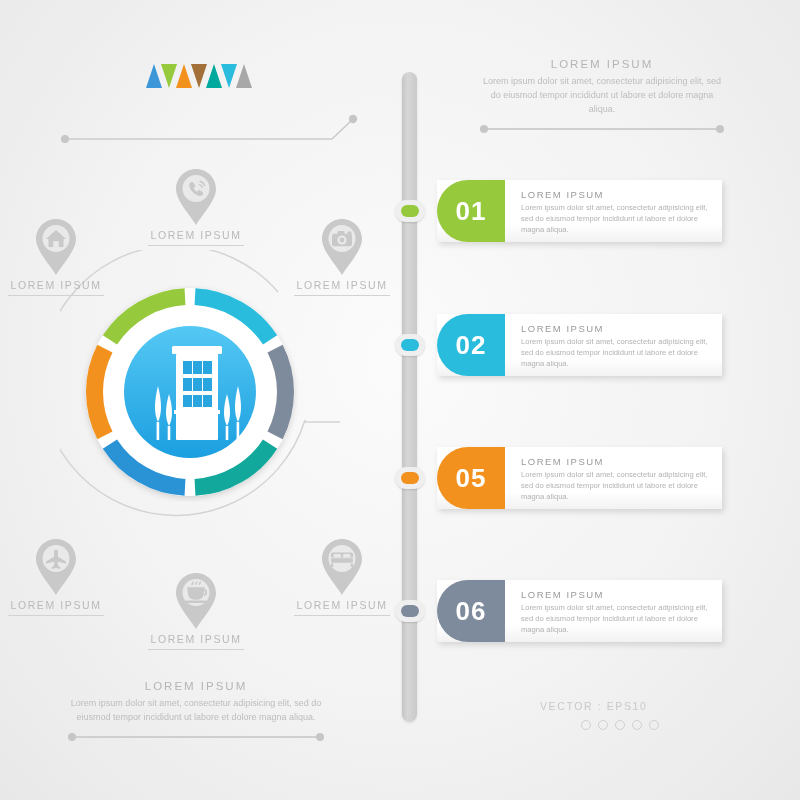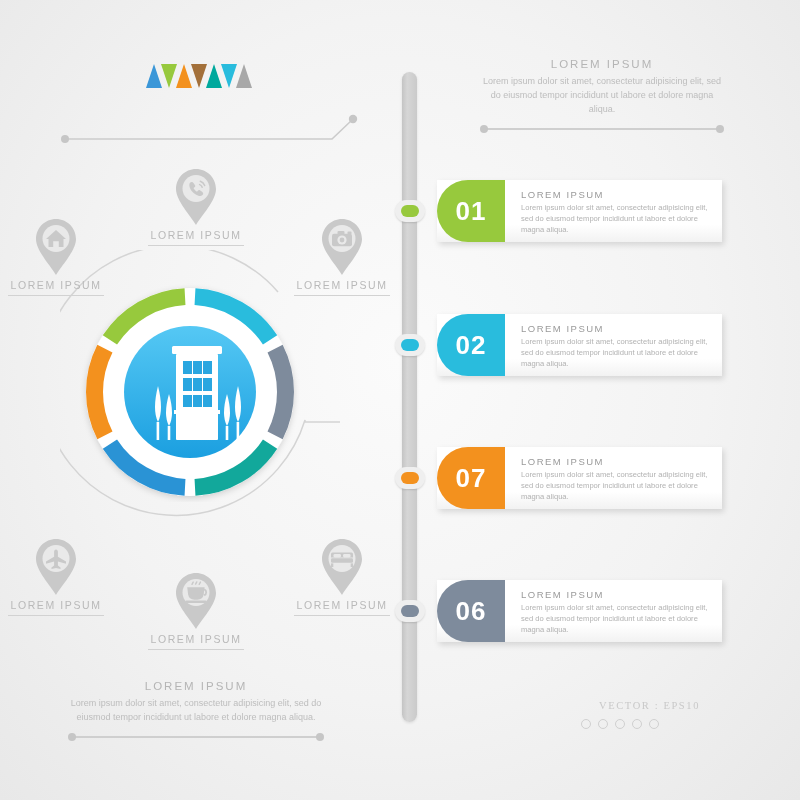--- a/index.html
+++ b/index.html
@@ -69,21 +69,21 @@
 
   
   .txtblock .t-title{font-size:11.5px;letter-spacing:2px;color:#b5b5b5;text-align:center;}
   .txtblock .t-body{font-size:9px;line-height:1.55;color:#bdbdbd;text-align:center;margin-top:5px;}
   .rule-dots{position:relative;height:8px;margin-top:8px;}
   .rule-dots .ln{position:absolute;left:6px;right:6px;top:3px;height:2px;background:#cfcfcf;border-radius:1px;}
   .rule-dots .d{position:absolute;top:0;width:8px;height:8px;border-radius:50%;background:#c6c6c6;}
   .rule-dots .d.l{left:0;} .rule-dots .d.r{right:0;}
 
   
-  #footer-note{left:540px;top:700px;width:160px;text-align:right;font-family:Liberation Serif, serif;}
+  #footer-note{left:540px;top:700px;width:160px;text-align:left;}
   #footer-label{font-size:10.5px;letter-spacing:1.6px;color:#c9c9c9;}
   #footer-dots{margin-top:8px;display:flex;gap:7px;justify-content:center;}
   #footer-dots i{width:8px;height:8px;border-radius:50%;border:1.4px solid #d0d0d0;display:block;}
 </style>
 </head>
 <body>
 
 <div class="stage">
 
   <div class="abs" id="title-rule">
@@ -143,21 +143,21 @@
       <div class="abs step" style="top: 314px;">
         <div class="card"></div>
         <div class="badge" style="background: rgb(41, 188, 221);">02</div>
         <div class="body">
           <div class="s-title">LOREM IPSUM</div>
           <div class="s-text">Lorem ipsum dolor sit amet, consectetur adipisicing elit, sed do eiusmod tempor incididunt ut labore et dolore magna aliqua.</div>
         </div>
       </div>
       <div class="abs step" style="top: 447px;">
         <div class="card"></div>
-        <div class="badge" style="background: rgb(243, 145, 30);">07</div>
+        <div class="badge" style="background: rgb(243, 145, 30);">05</div>
         <div class="body">
           <div class="s-title">LOREM IPSUM</div>
           <div class="s-text">Lorem ipsum dolor sit amet, consectetur adipisicing elit, sed do eiusmod tempor incididunt ut labore et dolore magna aliqua.</div>
         </div>
       </div>
       <div class="abs step" style="top: 580px;">
         <div class="card"></div>
         <div class="badge" style="background: rgb(126, 139, 156);">06</div>
         <div class="body">
           <div class="s-title">LOREM IPSUM</div>

